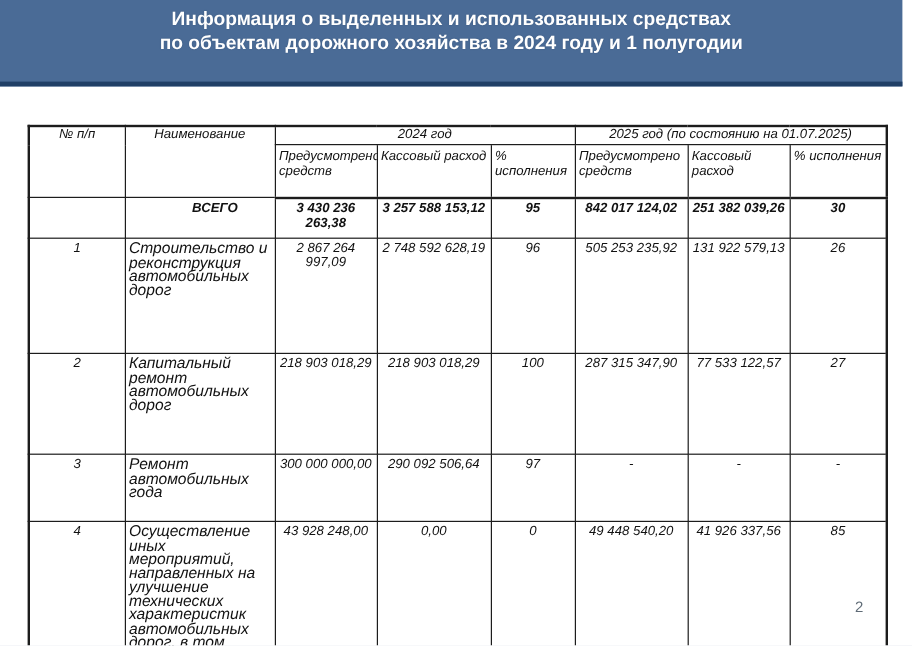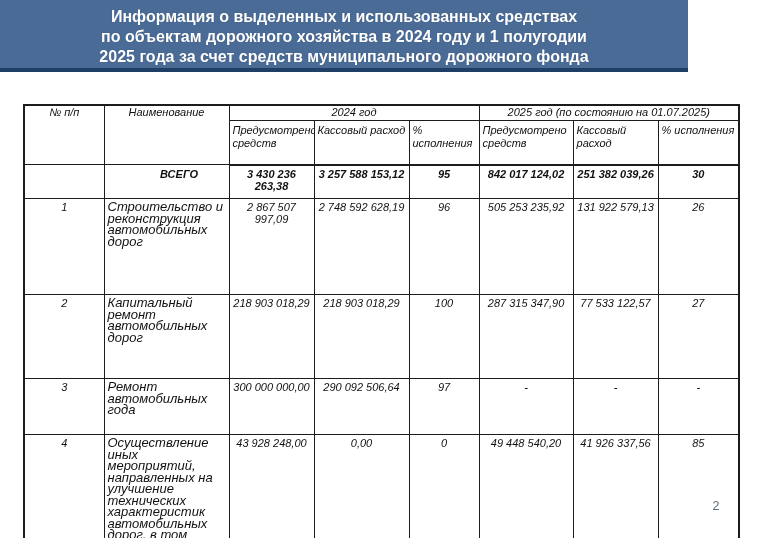--- a/index.html
+++ b/index.html
@@ -8,21 +8,21 @@
     position: relative;
     width: 760px;
     height: 538px;
     background: #ffffff;
     font-family: "Liberation Sans", "DejaVu Sans", sans-serif;
     overflow: hidden;
   }
   .banner {
     position: absolute;
     top: 0; left: 0;
-    width: 688px;
+    width: 752px;
     height: 72px;
     background: #4a6b96;
     border-bottom: 4px solid #203f66;
     color: #ffffff;
     text-align: center;
     padding-top: 7px;
   }
   .banner-line {
     font-size: 16px;
     font-weight: bold;
@@ -72,21 +72,20 @@
   }
 </style>
 </head>
 <body>
 
 <div class="slide">
 
   <div class="banner">
     <div class="banner-line">Информация о выделенных и использованных средствах</div>
     <div class="banner-line">по объектам дорожного хозяйства в 2024 году и 1 полугодии</div>
-    <div class="banner-line">2025 года за счет средств муниципального дорожного фонда</div>
   </div>
 
   <table class="data">
     <colgroup>
       <col style="width:80px">
         <col style="width:125px">
       <col style="width:85px">
         <col style="width:95px">
         <col style="width:70px">
       <col style="width:94px">
@@ -116,21 +115,21 @@
         <td class="val">3 430 236 263,38</td>
         <td class="val">3 257 588 153,12</td>
         <td class="val">95</td>
         <td class="val">842 017 124,02</td>
         <td class="val">251 382 039,26</td>
         <td class="val">30</td>
       </tr>
       <tr class="r1">
         <td class="num">1</td>
         <td class="name">Строительство и реконструкция автомобильных дорог</td>
-        <td class="val">2 867 507 997,09</td>
+        <td class="val">2 867 264 997,09</td>
         <td class="val">2 748 592 628,19</td>
         <td class="val">96</td>
         <td class="val">505 253 235,92</td>
         <td class="val">131 922 579,13</td>
         <td class="val">26</td>
       </tr>
       <tr class="r2">
         <td class="num">2</td>
         <td class="name">Капитальный ремонт автомобильных дорог</td>
         <td class="val">218 903 018,29</td>

